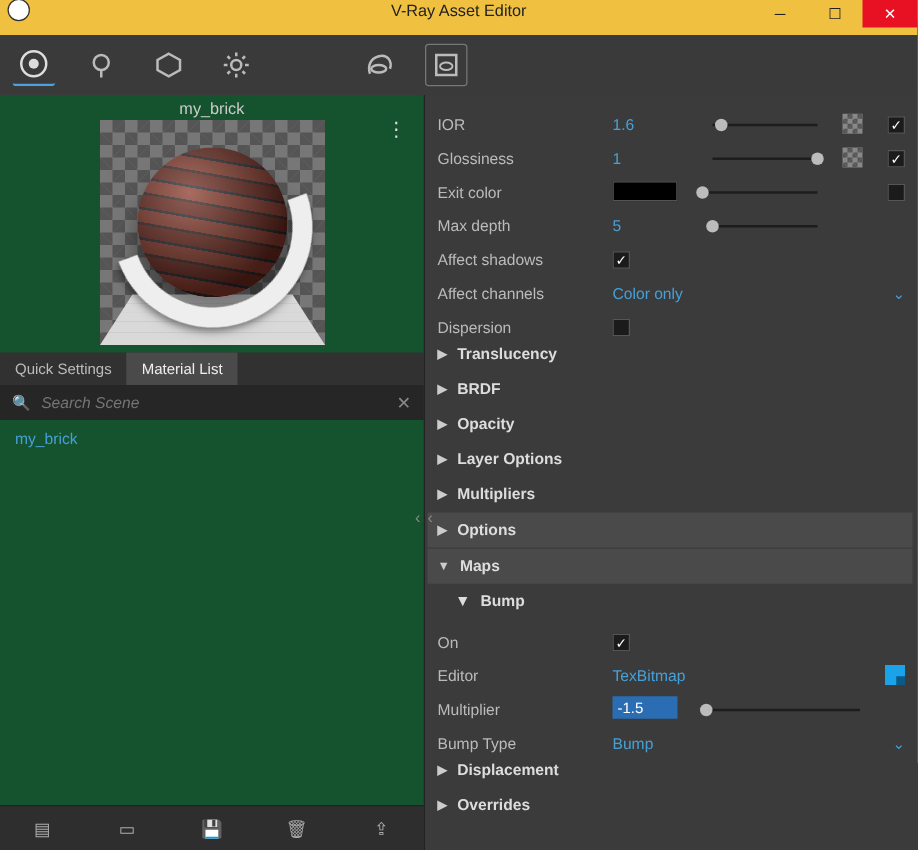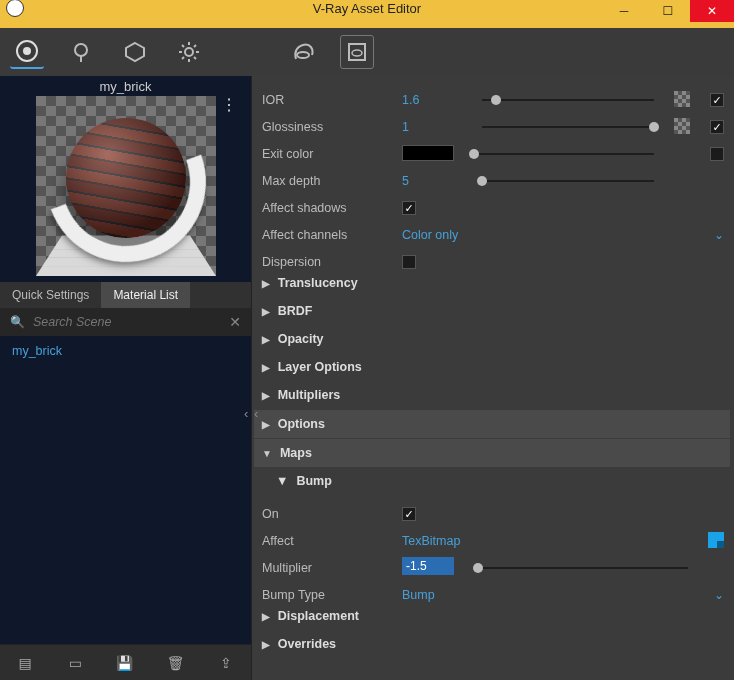--- a/index.html
+++ b/index.html
@@ -10,21 +10,21 @@
   .titlebar .title { position: absolute; left: 0; right: 0; text-align: center; font-size: 13px; color: #222; }
   .titlebar .winbtns { position: absolute; right: 0; top: 0; display: flex; }
   .titlebar .winbtn { width: 44px; height: 22px; display: flex; align-items: center; justify-content: center; font-size: 12px; color: #222; }
   .titlebar .winbtn.close { background: #e81123; color: #fff; }
   .app { position: absolute; top: 28px; left: 0; right: 0; bottom: 0; background: #2a2a2a; display: flex; flex-direction: column; }
   .toolbar { height: 48px; background: #3a3a3a; display: flex; align-items: center; padding: 0 10px; gap: 20px; }
   .toolbar .tbtn { width: 34px; height: 34px; display: flex; align-items: center; justify-content: center; color: #bbb; border-radius: 3px; }
   .toolbar .tbtn.active { border-bottom: 2px solid #4aa3df; }
   .toolbar .spacer { flex: 0 0 40px; }
   .content { flex: 1; display: flex; min-height: 0; }
-  .leftpanel { width: 252px; background: #0f172a; display: flex; flex-direction: column; border-right: 1px solid #222; }
+  .leftpanel { width: 340px; background: #14532d; display: flex; flex-direction: column; border-right: 1px solid #222; }
   .matname { text-align: center; color: #ccc; font-size: 13px; padding: 3px 0 2px 0; }
   .preview-wrap { position: relative; display: flex; justify-content: center; padding: 0 0 6px 0;}
   .preview { width: 180px; height: 180px; background-image:
      linear-gradient(45deg,#555 25%,transparent 25%),
      linear-gradient(-45deg,#555 25%,transparent 25%),
      linear-gradient(45deg,transparent 75%,#555 75%),
      linear-gradient(-45deg,transparent 75%,#555 75%);
      background-size: 20px 20px;
      background-position: 0 0,0 10px,10px -10px,-10px 0;
      background-color:#777;
@@ -282,21 +282,21 @@
             <span class="caret">▼</span>
             <span>Bump</span>
           </div>
 
         <div class="row">
           <span class="lab">On</span>
           <span class="chk">✓</span>
         </div>
 
         <div class="row">
-          <span class="lab">Affect</span>
+          <span class="lab">Editor</span>
           <span class="dd">TexBitmap</span>
           <span class="tex blue"></span>
         </div>
 
         <div class="row">
           <span class="lab">Multiplier</span>
           <input class="valin sel" value="-1.5" style="">
           <div class="slider">
               <div class="track"></div>
               <div class="thumb" style="left:2%"></div>

